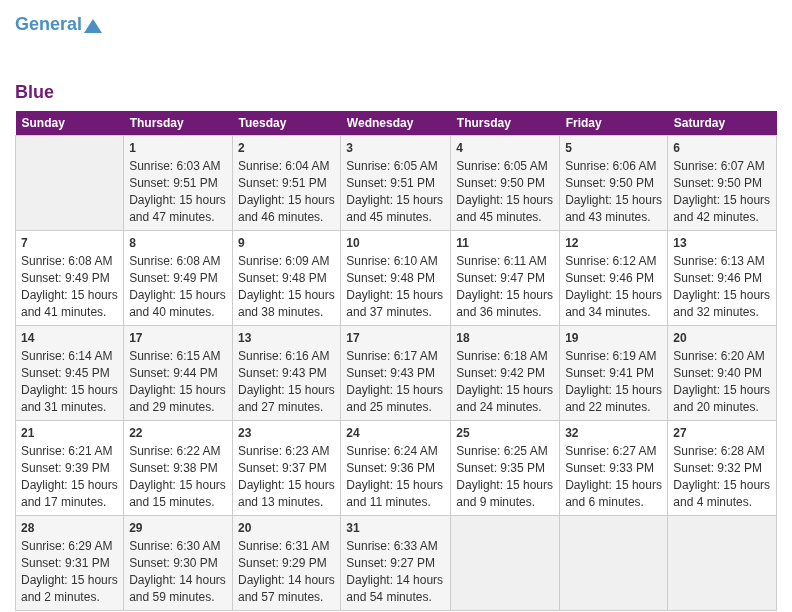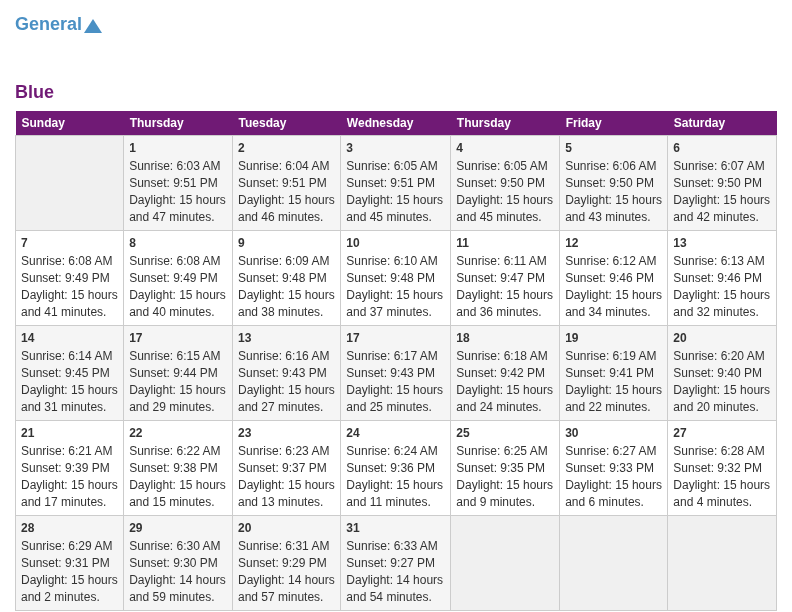--- a/index.html
+++ b/index.html
@@ -235,21 +235,21 @@
           </td>
           <td>
             <span class="day-num">24</span>
             <div class="day-info">Sunrise: 6:24 AM<br>Sunset: 9:36 PM<br>Daylight: 15 hours<br>and 11 minutes.</div>
           </td>
           <td>
             <span class="day-num">25</span>
             <div class="day-info">Sunrise: 6:25 AM<br>Sunset: 9:35 PM<br>Daylight: 15 hours<br>and 9 minutes.</div>
           </td>
           <td>
-            <span class="day-num">30</span>
+            <span class="day-num">32</span>
             <div class="day-info">Sunrise: 6:27 AM<br>Sunset: 9:33 PM<br>Daylight: 15 hours<br>and 6 minutes.</div>
           </td>
           <td>
             <span class="day-num">27</span>
             <div class="day-info">Sunrise: 6:28 AM<br>Sunset: 9:32 PM<br>Daylight: 15 hours<br>and 4 minutes.</div>
           </td>
         </tr>
         <tr>
           <td>
             <span class="day-num">28</span>

